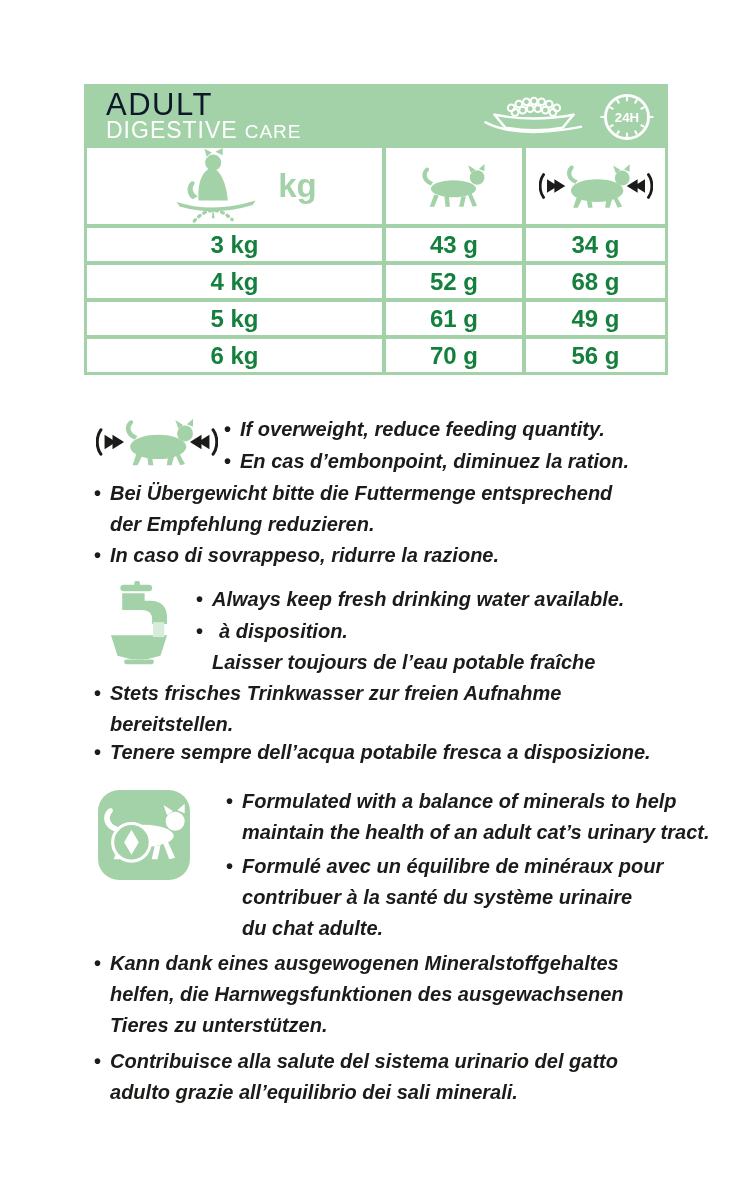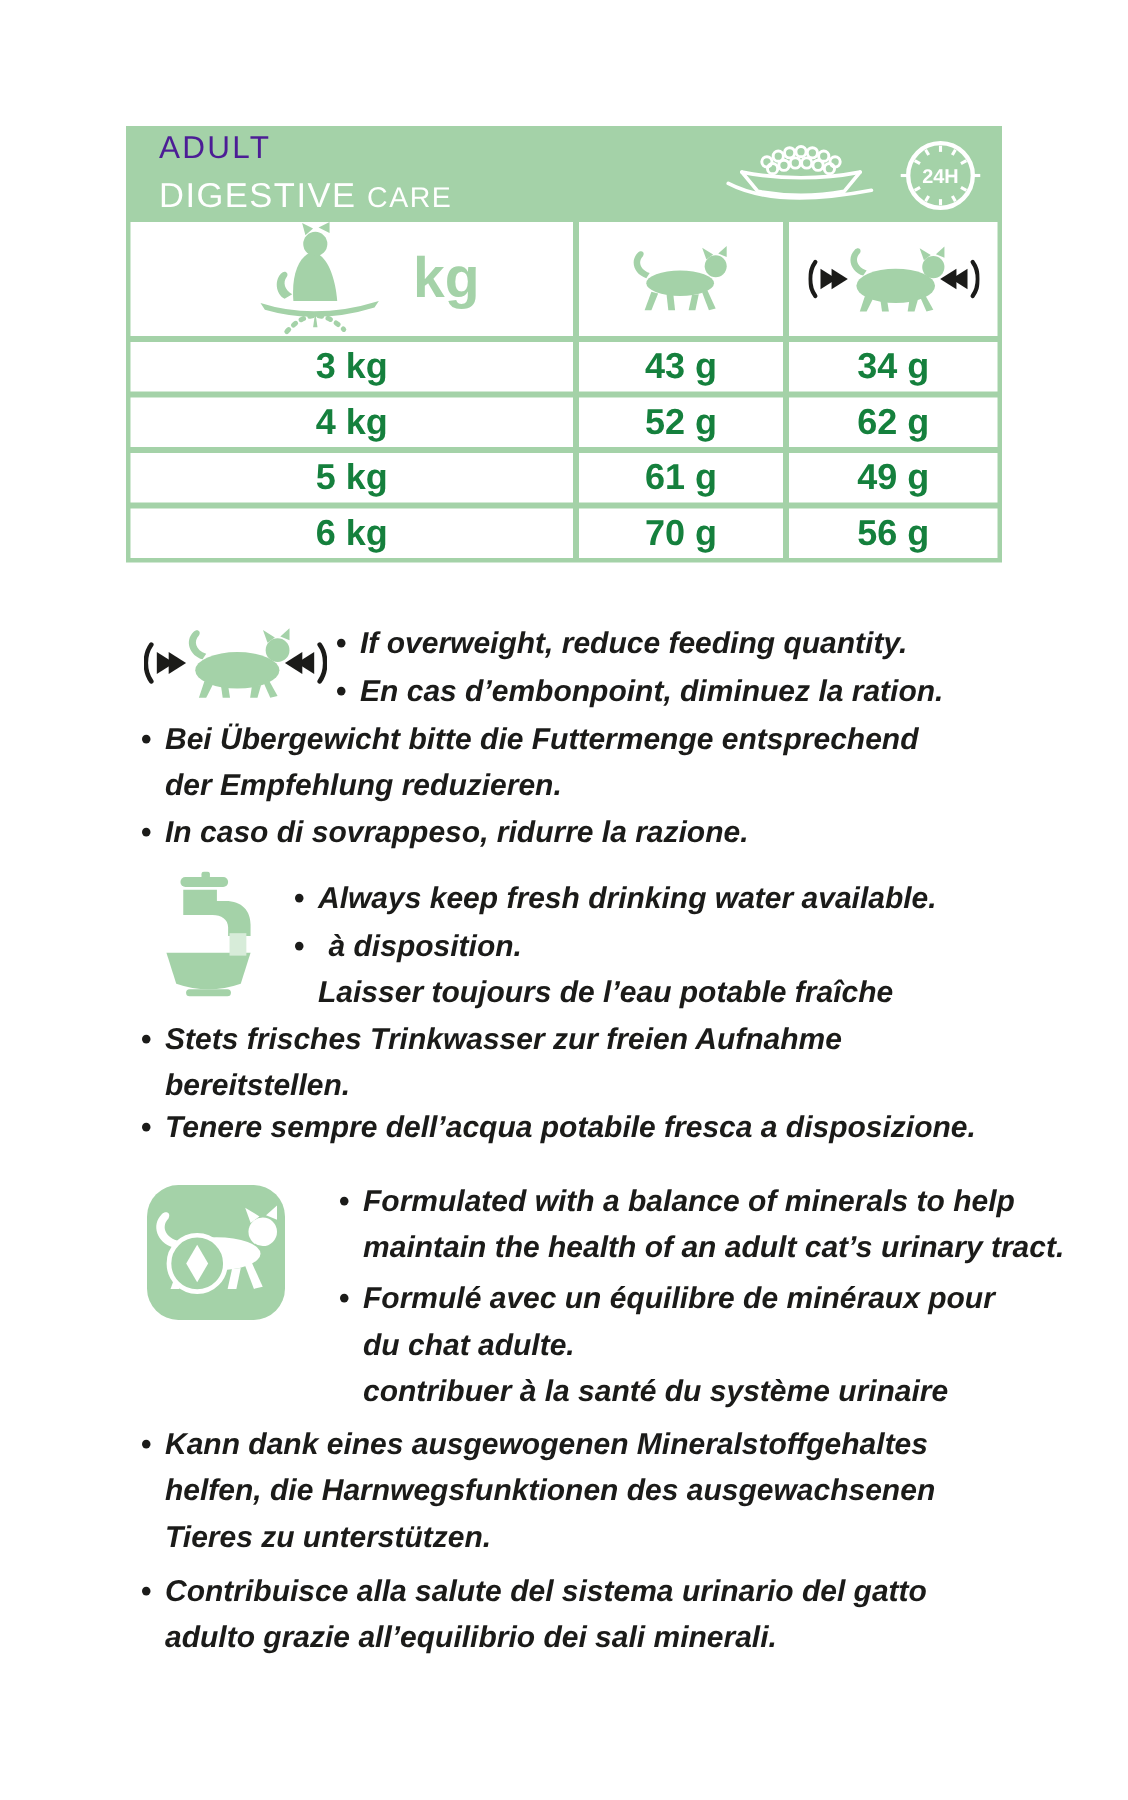--- a/index.html
+++ b/index.html
@@ -4,37 +4,37 @@
 <style>
   html,body{margin:0;padding:0;background:#ffffff;}
   .canvas{
     position:relative;width:752px;height:1200px;background:#ffffff;overflow:hidden;
     font-family:"Liberation Sans","DejaVu Sans",sans-serif;color:#1b1b19;
   }
   .abs{position:absolute;}
 
   
   .band{position:absolute;left:84px;top:84px;width:584px;height:64px;background:#a4d2a8;}
-  .t1{position:absolute;left:22px;top:3px;font-size:21px;letter-spacing:1.5px;color:#4c1d95;font-weight:400;}
+  .t1{position:absolute;left:22px;top:3px;font-size:31px;letter-spacing:1.5px;color:#0f172a;font-weight:400;}
   .t2{position:absolute;left:22px;top:33px;font-size:23px;letter-spacing:1px;color:#ffffff;font-weight:400;white-space:nowrap;}
   .t2b{font-size:19px;margin-left:7px;}
   .bowl-svg{position:absolute;left:400px;top:8px;}
   .clock-svg{position:absolute;left:514px;top:4px;}
 
   
   .feed-table{
     position:absolute;left:84px;top:148px;width:584px;box-sizing:border-box;
     background:#a4d2a8;display:grid;
     grid-template-columns:295px 136px 139px;
     grid-template-rows:76px 33px 33px 33px 33px;
     gap:4px;padding:0 3px 3px 3px;
   }
   .cell{background:#ffffff;display:flex;align-items:center;justify-content:center;}
   .vcell{font-size:24px;font-weight:700;color:#15803d;}
-  .kg-label{font-size:38px;font-weight:700;color:#a4d2a8;margin-left:8px;}
+  .kg-label{font-size:33px;font-weight:700;color:#a4d2a8;margin-left:8px;}
 
   
   .bullet{position:absolute;display:flex;font-size:20px;font-weight:700;line-height:31px;color:#1b1b19;}
   .dot{margin-right:9px;}
   .btxt .line{display:block;white-space:nowrap;font-style:italic;}
   .urinary-tile{position:absolute;left:98px;top:790px;}
 </style>
 </head>
 <body>
 
@@ -148,21 +148,21 @@
         <use href="#arrows-left" transform="translate(200,0) scale(-1,1)"></use>
       </svg>
     </div>
 
     <div class="cell vcell">3 kg</div>
     <div class="cell vcell">43 g</div>
     <div class="cell vcell">34 g</div>
 
     <div class="cell vcell">4 kg</div>
     <div class="cell vcell">52 g</div>
-    <div class="cell vcell">62 g</div>
+    <div class="cell vcell">68 g</div>
 
     <div class="cell vcell">5 kg</div>
     <div class="cell vcell">61 g</div>
     <div class="cell vcell">49 g</div>
 
     <div class="cell vcell">6 kg</div>
     <div class="cell vcell">70 g</div>
     <div class="cell vcell">56 g</div>
   </div>
 
@@ -247,22 +247,22 @@
     <span class="dot">•</span>
     <span class="btxt">
       <span class="line">Formulated with a balance of minerals to help</span>
       <span class="line">maintain the health of an adult cat’s urinary tract.</span>
     </span>
   </div>
   <div class="bullet" style="left:226px;top:851px">
     <span class="dot">•</span>
     <span class="btxt">
       <span class="line">Formulé avec un équilibre de minéraux pour</span>
+      <span class="line">contribuer à la santé du système urinaire</span>
       <span class="line">du chat adulte.</span>
-      <span class="line">contribuer à la santé du système urinaire</span>
     </span>
   </div>
   <div class="bullet" style="left:94px;top:948px">
     <span class="dot">•</span>
     <span class="btxt">
       <span class="line">Kann dank eines ausgewogenen Mineralstoffgehaltes</span>
       <span class="line">helfen, die Harnwegsfunktionen des ausgewachsenen</span>
       <span class="line">Tieres zu unterstützen.</span>
     </span>
   </div>

